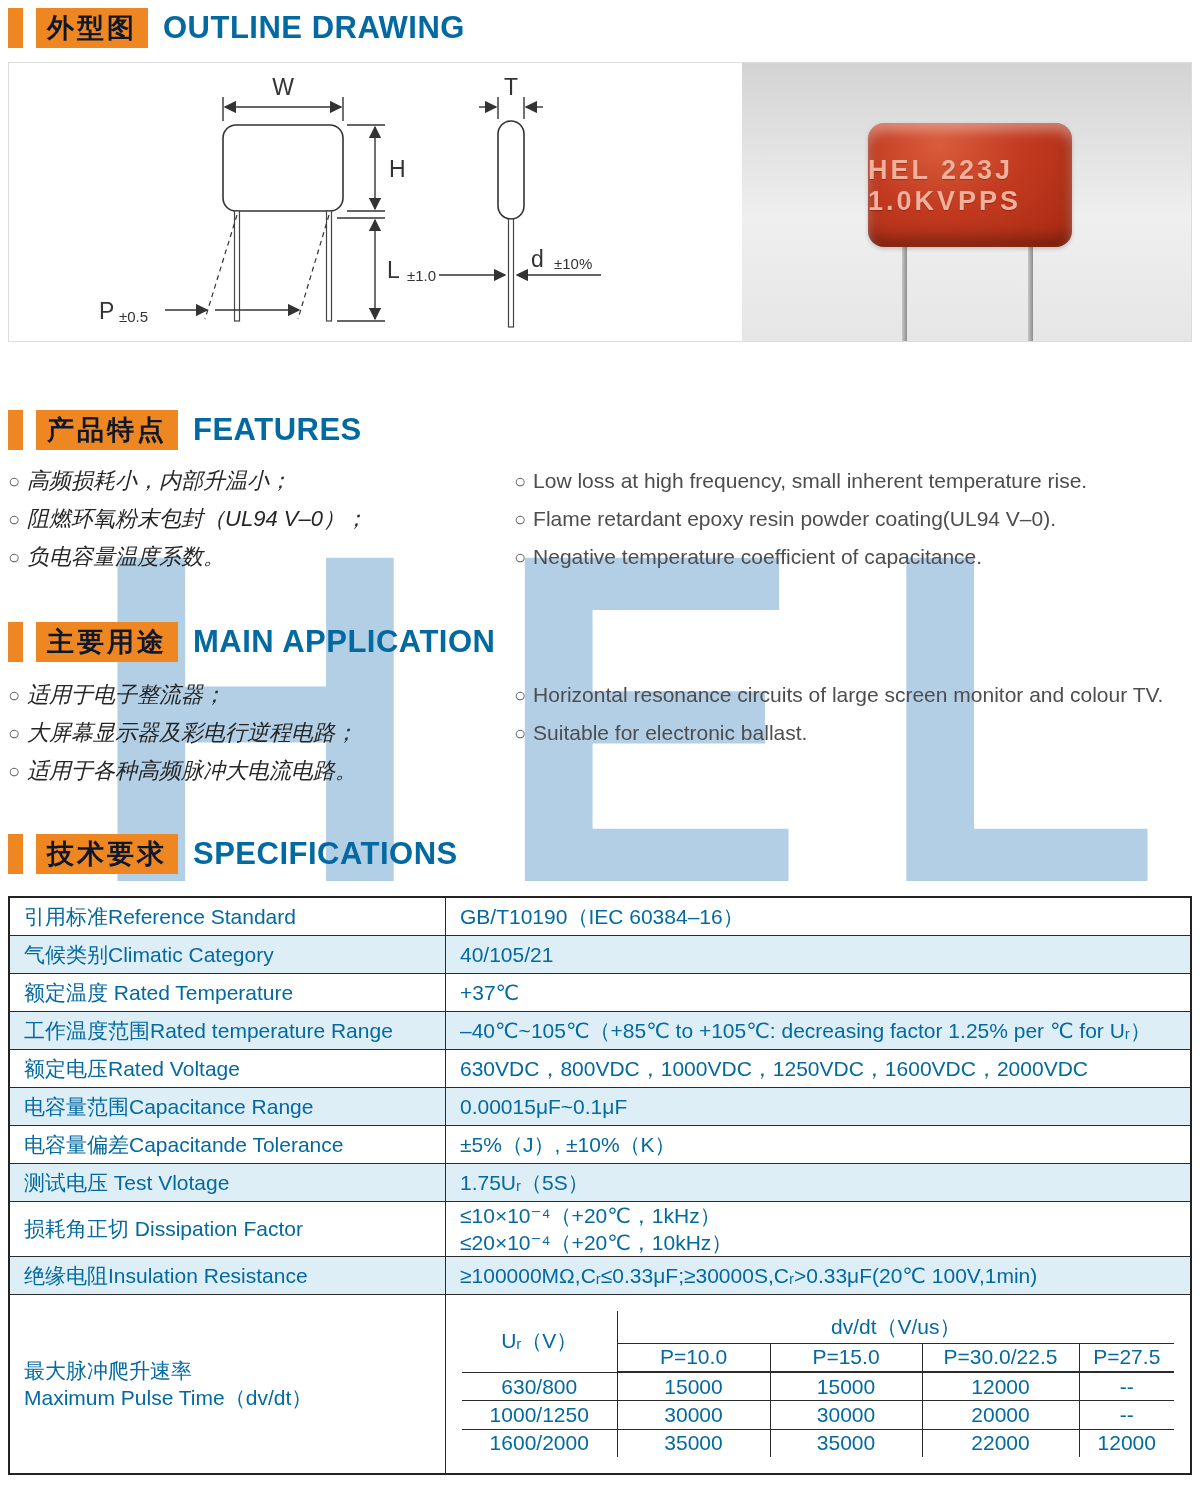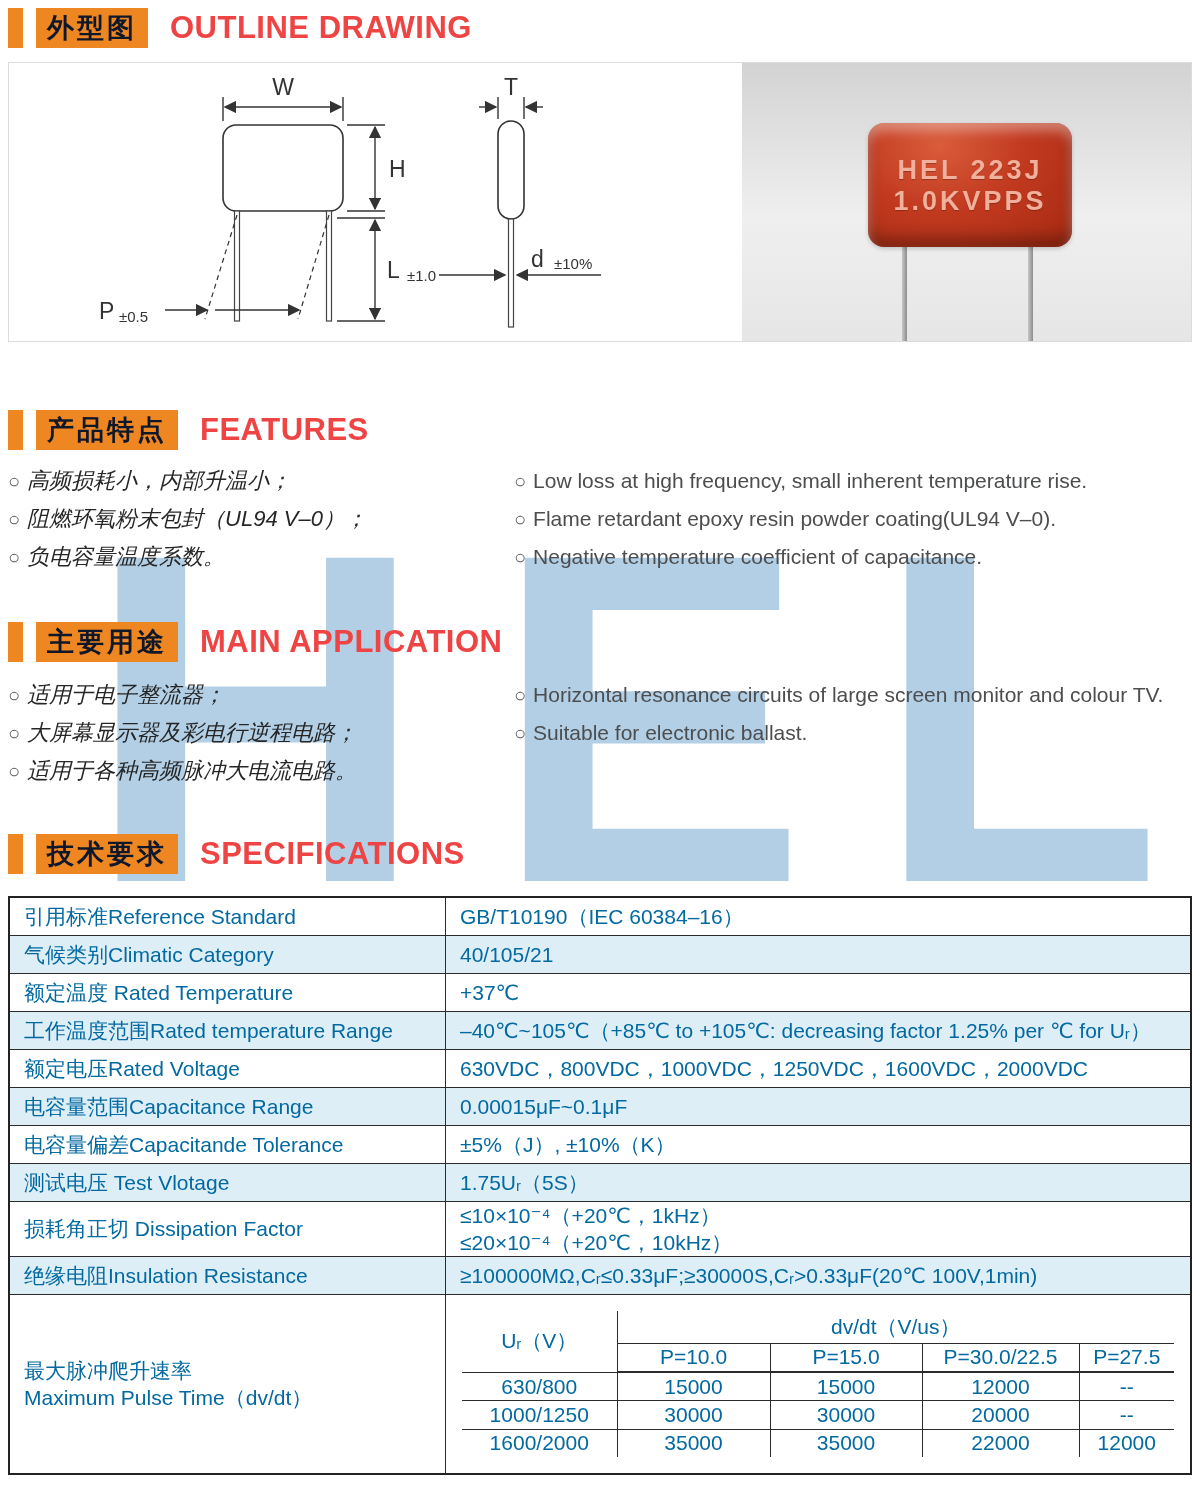--- a/index.html
+++ b/index.html
@@ -15,31 +15,31 @@
   }
   .content { position:relative; z-index:1; padding:8px 8px 0 8px; }
 
   
   .sec { display:flex; align-items:center; height:40px; }
   .sec .vbar { width:15px; height:40px; background:#ee8722; margin-right:13px; flex:none; }
   .sec .badge {
     background:#ee8722; color:#0f172a; font-weight:bold; font-size:27px;
     height:40px; display:flex; align-items:center; padding:0 11px; letter-spacing:3px; flex:none;
   }
-  .sec .ttl { color:#ef4444; font-weight:bold; font-size:31px; margin-left:22px; letter-spacing:0.5px; white-space:nowrap; }
+  .sec .ttl { color:#0369a1; font-weight:bold; font-size:31px; margin-left:15px; letter-spacing:0.5px; white-space:nowrap; }
 
   
   .panel { margin-top:14px; height:278px; display:flex; border:1px solid #dcdcdc; background:#fff; }
   .draw { width:733px; height:278px; }
   .photo { width:449px; height:278px; position:relative; background:linear-gradient(180deg,#d3d3d3 0%,#efefef 55%,#e6e6e6 100%); overflow:hidden; }
   .cap-body {
     position:absolute; left:126px; top:60px; width:204px; height:124px; border-radius:16px;
     background:radial-gradient(ellipse at 35% 18%, #d95c3b 0%, #c23a20 45%, #a42910 100%);
     box-shadow:inset 0 8px 12px rgba(255,255,255,.38), inset 0 -10px 14px rgba(0,0,0,.28), 0 2px 4px rgba(0,0,0,.18);
-    color:#f0b09c; text-align:center; font-weight:bold;
+    color:#f0b09c; font-weight:bold;
   }
   .cap-line1 { margin-top:32px; font-size:27px; letter-spacing:3px; text-shadow:0 1px 1px rgba(0,0,0,.25); }
   .cap-line2 { font-size:27px; letter-spacing:3px; text-shadow:0 1px 1px rgba(0,0,0,.25); }
   .lead { position:absolute; top:182px; width:5px; height:96px; background:linear-gradient(90deg,#c7c7c7,#8d8d8d); }
   .lead.l1 { left:160px; } .lead.l2 { left:286px; }
 
   
   .bullets { display:flex; margin-top:12px; }
   .bullets .col-zh { width:475px; flex:none; }
   .bullets .col-en { flex:1; }

